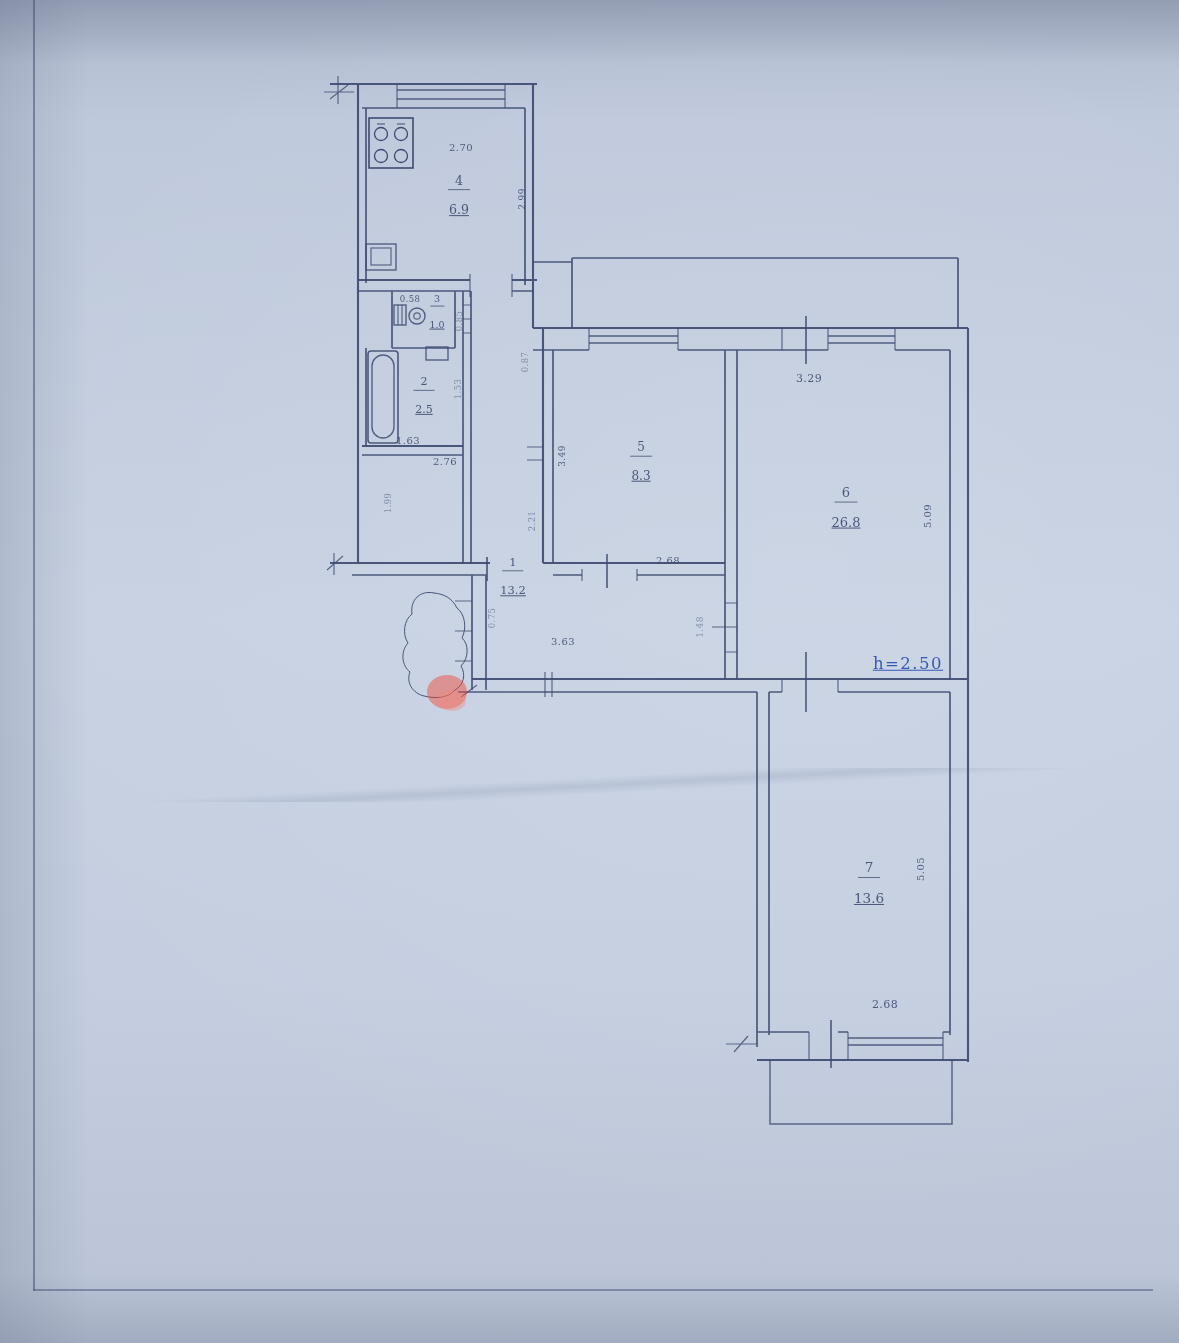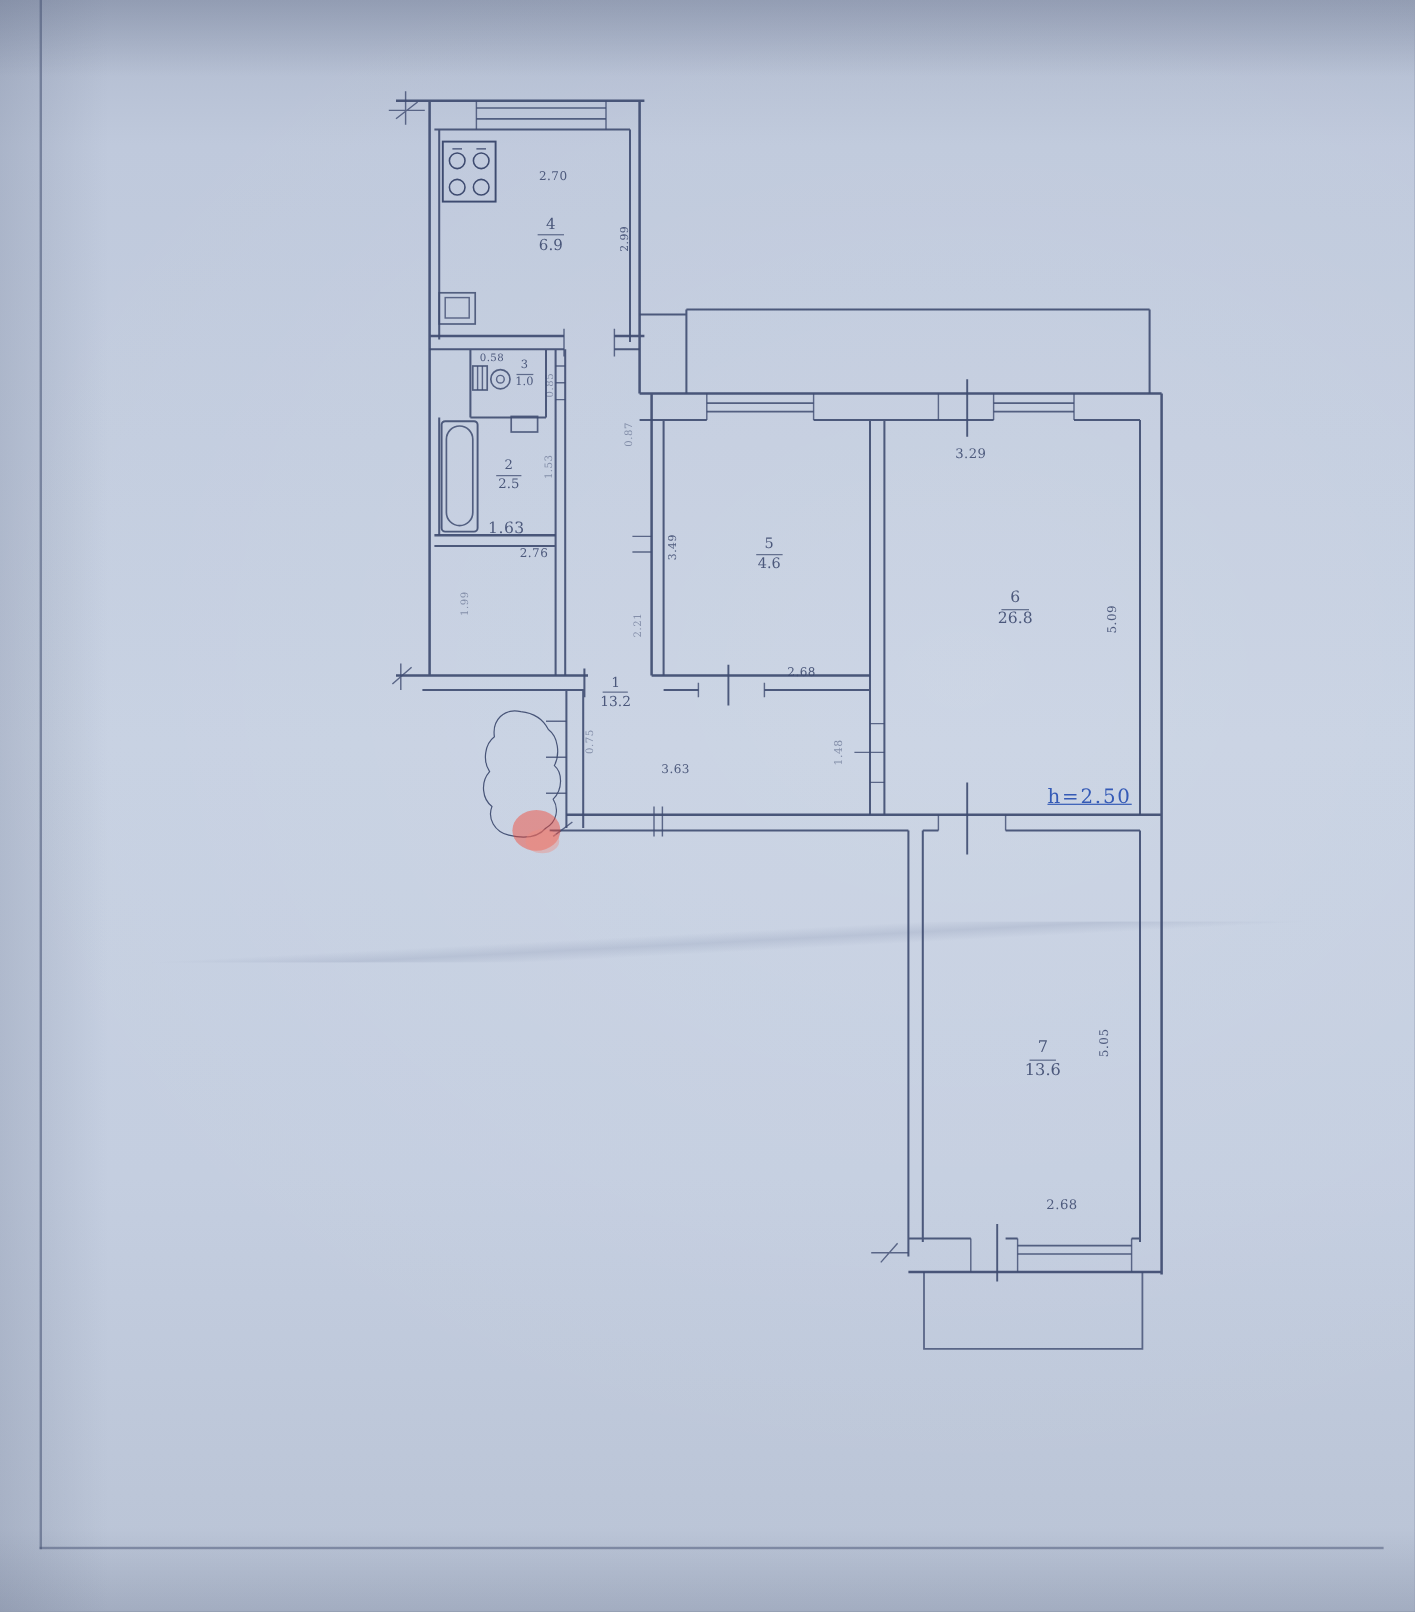--- a/index.html
+++ b/index.html
@@ -32,21 +32,21 @@
   .stove *{stroke:var(--blue-ink);}
   .marker path,.marker ellipse{stroke:none;}
   .dim{position:absolute;transform:translate(-50%,-50%);font-size:10px;color:var(--ink);
        letter-spacing:.4px;opacity:.88;white-space:nowrap;line-height:1;}
   .dim.v{transform:translate(-50%,-50%) rotate(-90deg);}
   .dim.faint{opacity:.5;font-size:8.5px;}
   .dim.blue{color:var(--accent);font-size:16.5px;opacity:.95;letter-spacing:1.5px;text-decoration:underline;}
   .room-label{position:absolute;transform:translate(-50%,-50%);display:flex;flex-direction:column;
        align-items:center;color:var(--ink);opacity:.9;line-height:1.15;}
   .room-label .rnum{padding:0 7px 1px;border-bottom:1.2px solid rgba(62,75,112,.85);}
-  .room-label .rarea{padding-top:1px;}
+  .room-label .rarea{padding-top:13px;text-decoration:underline;}
   .room-label.sm .rnum{padding:0 4px 1px;}
 </style>
 </head>
 <body>
 
 <div class="photo">
   <div class="crease"></div>
   <div class="pb-left"></div>
   <div class="pb-bottom"></div>
 
@@ -160,37 +160,37 @@
     <div class="room-label" style="left:424px;top:396px;font-size:11px">
       <span class="rnum">2</span>
       <span class="rarea">2.5</span>
     </div>
     <div class="room-label" style="left:513px;top:577px;font-size:11.5px">
       <span class="rnum">1</span>
       <span class="rarea">13.2</span>
     </div>
     <div class="room-label" style="left:641px;top:462px;font-size:12px">
       <span class="rnum">5</span>
-      <span class="rarea">4.6</span>
+      <span class="rarea">8.3</span>
     </div>
     <div class="room-label" style="left:846px;top:508px;font-size:13px">
       <span class="rnum">6</span>
       <span class="rarea">26.8</span>
     </div>
     <div class="room-label" style="left:869px;top:883px;font-size:13.5px">
       <span class="rnum">7</span>
       <span class="rarea">13.6</span>
     </div>
 
     <div class="dim" style="left:461px;top:148px">2.70</div>
     <div class="dim v" style="left:522px;top:199px;font-size:9px">2.99</div>
     <div class="dim" style="left:410px;top:299px;font-size:8.5px">0.58</div>
     <div class="dim v faint" style="left:459px;top:321px">0.85</div>
     <div class="dim v faint" style="left:458px;top:389px">1.53</div>
-    <div class="dim" style="left:422px;top:441px;font-size:13px">1.63</div>
+    <div class="dim" style="left:408px;top:441px;font-size:10px">1.63</div>
     <div class="dim" style="left:445px;top:462px">2.76</div>
     <div class="dim v faint" style="left:388px;top:503px">1.99</div>
     <div class="dim v faint" style="left:525px;top:362px">0.87</div>
     <div class="dim v" style="left:562px;top:456px;font-size:9px">3.49</div>
     <div class="dim v faint" style="left:532px;top:521px">2.21</div>
     <div class="dim" style="left:668px;top:561px">2.68</div>
     <div class="dim" style="left:809px;top:378px;font-size:11px">3.29</div>
     <div class="dim v" style="left:928px;top:516px">5.09</div>
     <div class="dim v faint" style="left:700px;top:627px;font-size:9px">1.48</div>
     <div class="dim" style="left:563px;top:642px">3.63</div>

